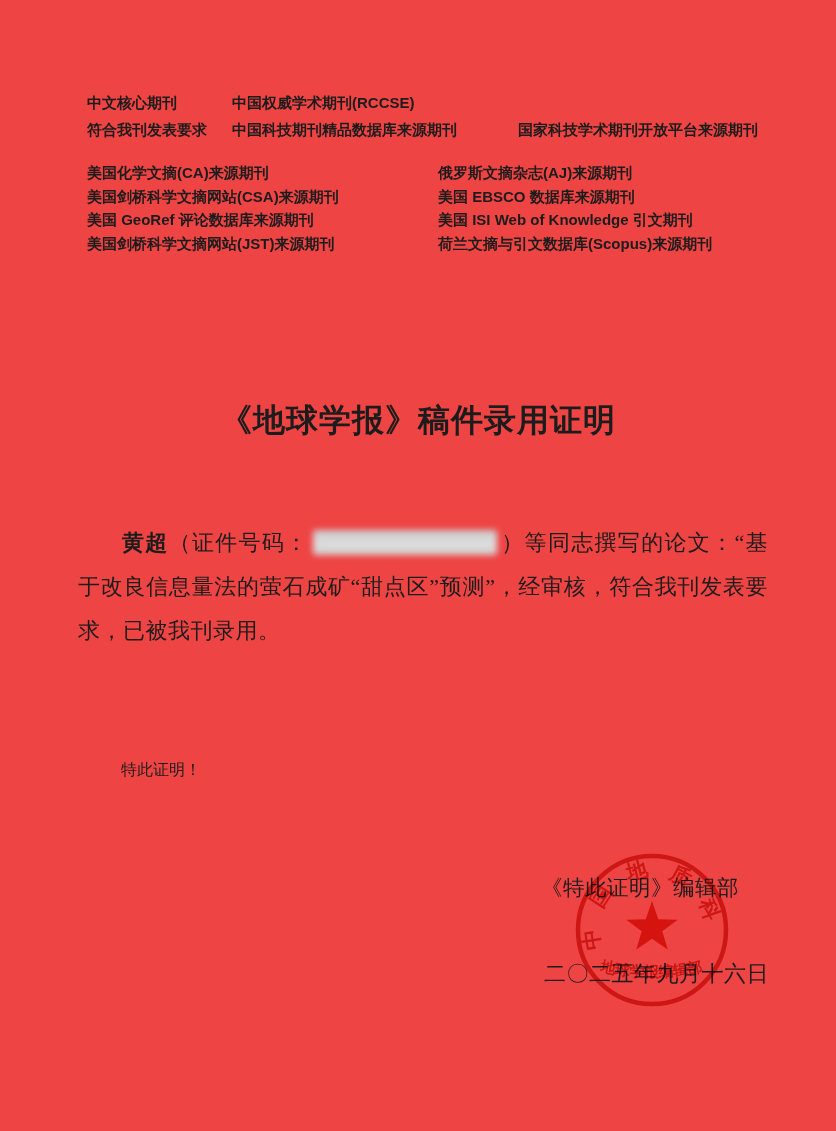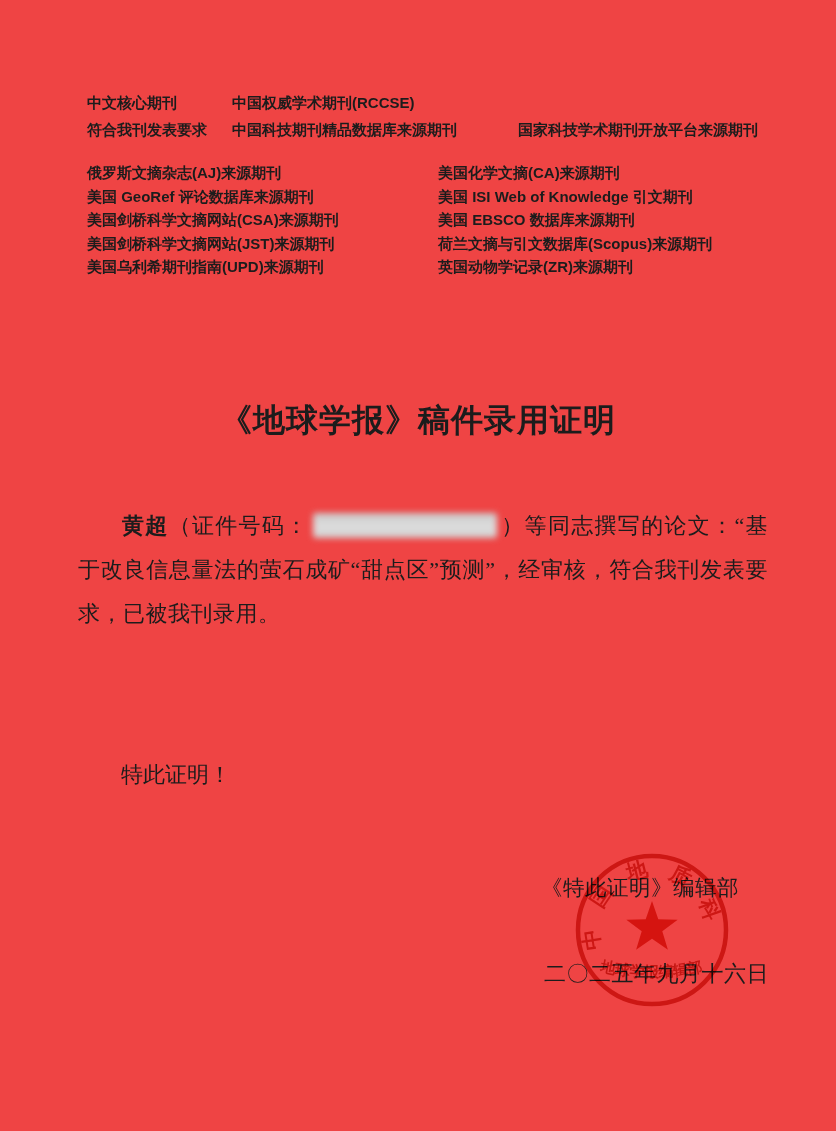--- a/index.html
+++ b/index.html
@@ -27,33 +27,33 @@
     font-weight:bold;font-size:15px;line-height:23.5px;
   }
   .index-row{display:grid;grid-template-columns:351px auto;}
   
   .title{
     position:absolute;left:0;top:399px;width:836px;margin:0;
     text-align:center;font-size:32px;font-weight:bold;letter-spacing:1px;font-family:Liberation Serif, serif;
   }
   
   .body-par{
-    position:absolute;left:78px;top:504px;width:690px;margin:0;
+    position:absolute;left:78px;top:521px;width:690px;margin:0;
     font-size:22px;line-height:44px;text-align:justify;text-indent:44px;
     letter-spacing:0.5px;
   }
   .body-par b{font-weight:bold;}
   .redacted{
     display:inline-block;width:184px;height:25px;
     background:linear-gradient(180deg,#c9c9c9,#dedede 55%,#cfcfcf);
     border-radius:3px;filter:blur(3px);
     vertical-align:-5px;margin:0 4px;
   }
   
-  .closing{position:absolute;left:121px;top:760px;font-size:22px;}
+  .closing{position:absolute;left:121px;top:760px;font-size:16px;}
   .dept{position:absolute;left:541px;top:873px;font-size:21.5px;letter-spacing:0.5px;}
   .date{position:absolute;left:544px;top:959px;font-size:22px;letter-spacing:0.5px;}
   
   .seal{
     position:absolute;left:572px;top:850px;width:160px;height:160px;
     mix-blend-mode:multiply;opacity:0.92;
   }
   .seal .ring{fill:none;stroke:#d8453a;stroke-width:4.5;}
   .seal .star{fill:#e23b2b;}
   .seal .ring-text{
@@ -77,38 +77,34 @@
     </div>
     <div class="qual-row">
       <span class="c1">符合我刊发表要求</span>
       <span class="c2">中国科技期刊精品数据库来源期刊</span>
       <span class="c3">国家科技学术期刊开放平台来源期刊</span>
     </div>
   </div>
 
   <div class="index-block">
     <div class="index-row">
+      <span>美国化学文摘(CA)来源期刊</span>
       <span>俄罗斯文摘杂志(AJ)来源期刊</span>
-      <span>美国化学文摘(CA)来源期刊</span>
+    </div>
+    <div class="index-row">
+      <span>美国剑桥科学文摘网站(CSA)来源期刊</span>
+      <span>美国 EBSCO 数据库来源期刊</span>
     </div>
     <div class="index-row">
       <span>美国 GeoRef 评论数据库来源期刊</span>
       <span>美国 ISI Web of Knowledge 引文期刊</span>
     </div>
     <div class="index-row">
-      <span>美国剑桥科学文摘网站(CSA)来源期刊</span>
-      <span>美国 EBSCO 数据库来源期刊</span>
-    </div>
-    <div class="index-row">
       <span>美国剑桥科学文摘网站(JST)来源期刊</span>
       <span>荷兰文摘与引文数据库(Scopus)来源期刊</span>
-    </div>
-    <div class="index-row">
-      <span>美国乌利希期刊指南(UPD)来源期刊</span>
-      <span>英国动物学记录(ZR)来源期刊</span>
     </div>
   </div>
 
   <h1 class="title">《地球学报》稿件录用证明</h1>
 
   <p class="body-par"><b>黄超</b><span>（证件号码：</span><span class="redacted"></span><span>）等同志撰写的论文：“基于改良信息量法的萤石成矿“甜点区”预测”，经审核，符合我刊发表要求，已被我刊录用。</span></p>
 
   <div class="closing">特此证明！</div>
 
   <div class="dept">《特此证明》编辑部</div>

